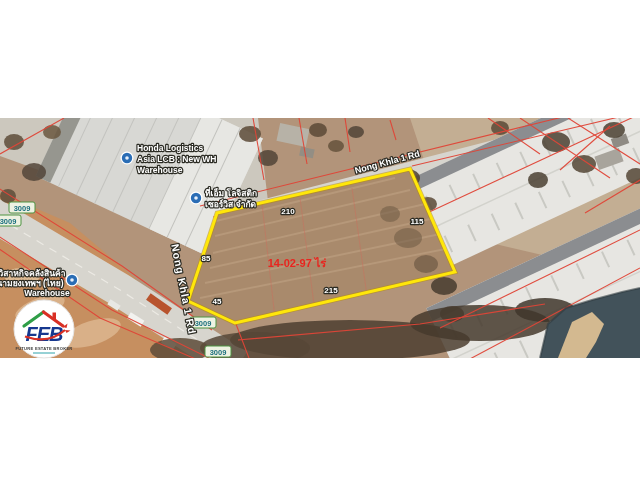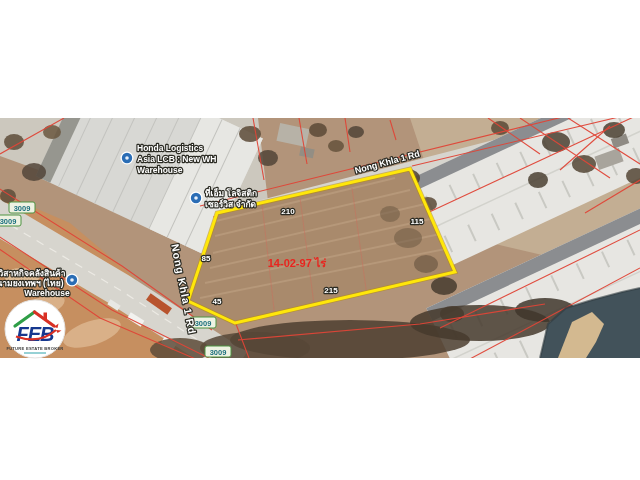--- a/index.html
+++ b/index.html
@@ -11,21 +11,21 @@
   .map-wrap svg{display:block;}
   
   .lbl{font-family:"Liberation Sans",sans-serif;font-weight:bold;fill:#ffffff;
        stroke:#2b2b23;stroke-width:2.4px;paint-order:stroke;stroke-linejoin:round;}
   .lbl85{font-size:8.5px;}
   .lbl9{font-size:9px;}
   .lbl10{font-size:10.5px;letter-spacing:1px;}
   .meas{font-size:8px;}
   .area-label{font-family:"Liberation Sans",sans-serif;font-size:11px;font-weight:bold;}
   .badge-text{font-family:"Liberation Sans",sans-serif;font-size:7.5px;font-weight:bold;fill:#1b6f7e;}
-  .logo{position:absolute;left:4px;top:299px;width:62px;height:60px;}
+  .logo{position:absolute;left:13px;top:299px;width:62px;height:60px;}
 </style>
 </head>
 <body>
 
 <div class="map-wrap">
 <svg width="640" height="240" viewBox="0 0 640 240">
 
   <defs>
     <clipPath id="plotClip">
       <polygon points="217,95 410,51 455,154 235,205 188,183"></polygon>

